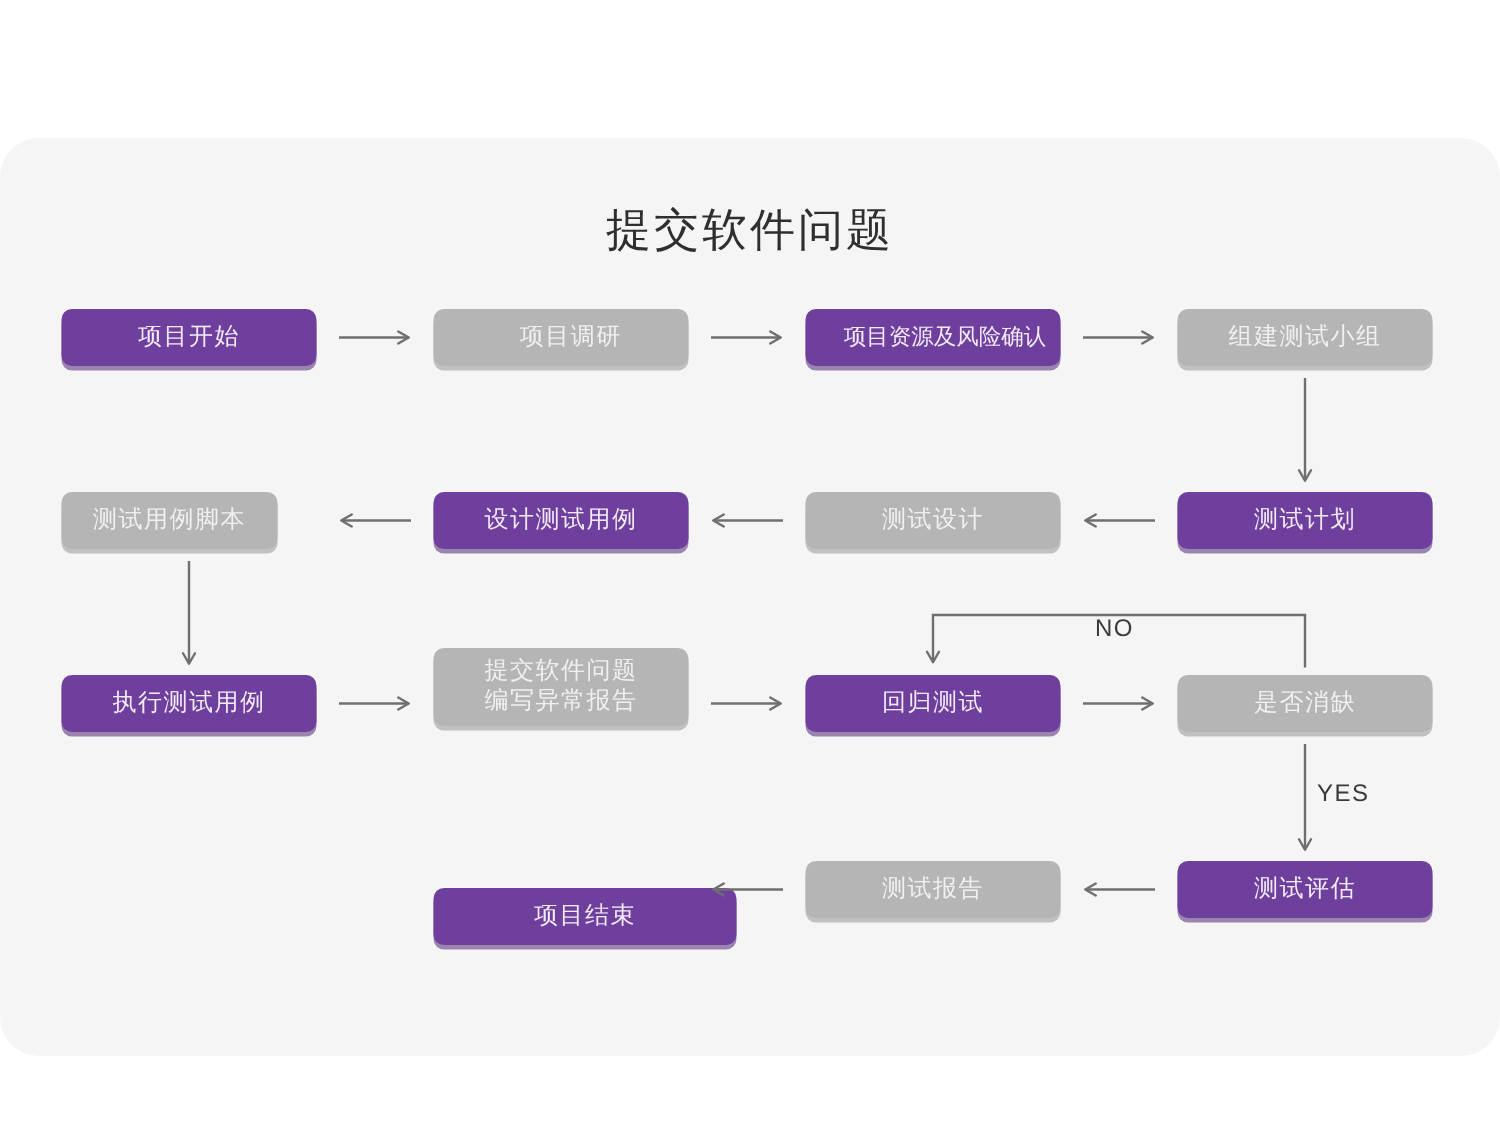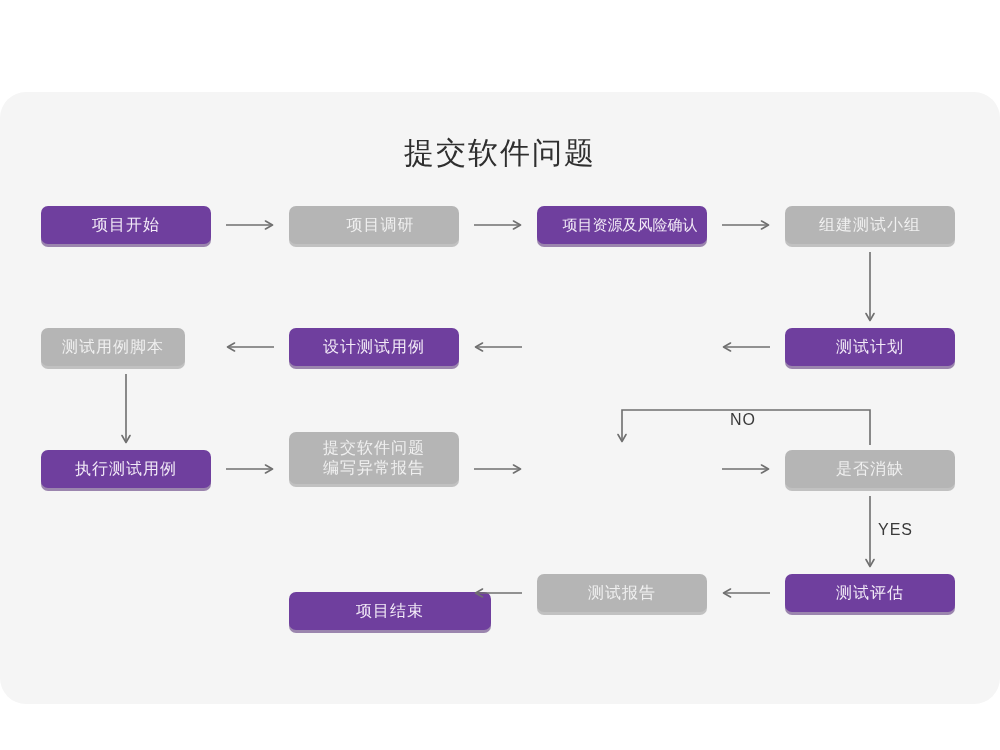--- a/index.html
+++ b/index.html
@@ -91,25 +91,27 @@
 
   <div id="title">提交软件问题</div>
 
   <div class="node purple" style="left:41px;top:206px;width:170px;height:38px;">项目开始</div>
   <div class="node gray" style="left:289px;top:206px;width:170px;height:38px;padding-left:13px;">项目调研</div>
   <div class="node purple" style="left:537px;top:206px;width:170px;height:38px;font-size:15px;letter-spacing:0px;padding-left:16px;">项目资源及风险确认</div>
   <div class="node gray" style="left:785px;top:206px;width:170px;height:38px;">组建测试小组</div>
 
   <div class="node gray" style="left:41px;top:328px;width:144px;height:38px;">测试用例脚本</div>
   <div class="node purple" style="left:289px;top:328px;width:170px;height:38px;">设计测试用例</div>
+  <div class="node gray" style="left:537px;top:328px;width:170px;height:38px;">测试设计</div>
   <div class="node purple" style="left:785px;top:328px;width:170px;height:38px;">测试计划</div>
 
   <div class="node purple" style="left:41px;top:450px;width:170px;height:38px;">执行测试用例</div>
   <div class="node gray" style="left:289px;top:432px;width:170px;height:52px;">提交软件问题
 编写异常报告</div>
+  <div class="node purple" style="left:537px;top:450px;width:170px;height:38px;">回归测试</div>
   <div class="node gray" style="left:785px;top:450px;width:170px;height:38px;">是否消缺</div>
 
   <div class="node purple" style="left:289px;top:592px;width:202px;height:38px;">项目结束</div>
   <div class="node gray" style="left:537px;top:574px;width:170px;height:38px;">测试报告</div>
   <div class="node purple" style="left:785px;top:574px;width:170px;height:38px;">测试评估</div>
 
   <div class="conn" style="left:0;top:0;width:1000px;height:750px;">
     <svg width="1000" height="750" viewBox="0 0 1000 750">
       <defs>
         <marker id="arrowOpen" markerWidth="12" markerHeight="12" refX="9.5" refY="5" orient="auto" markerUnits="userSpaceOnUse">

